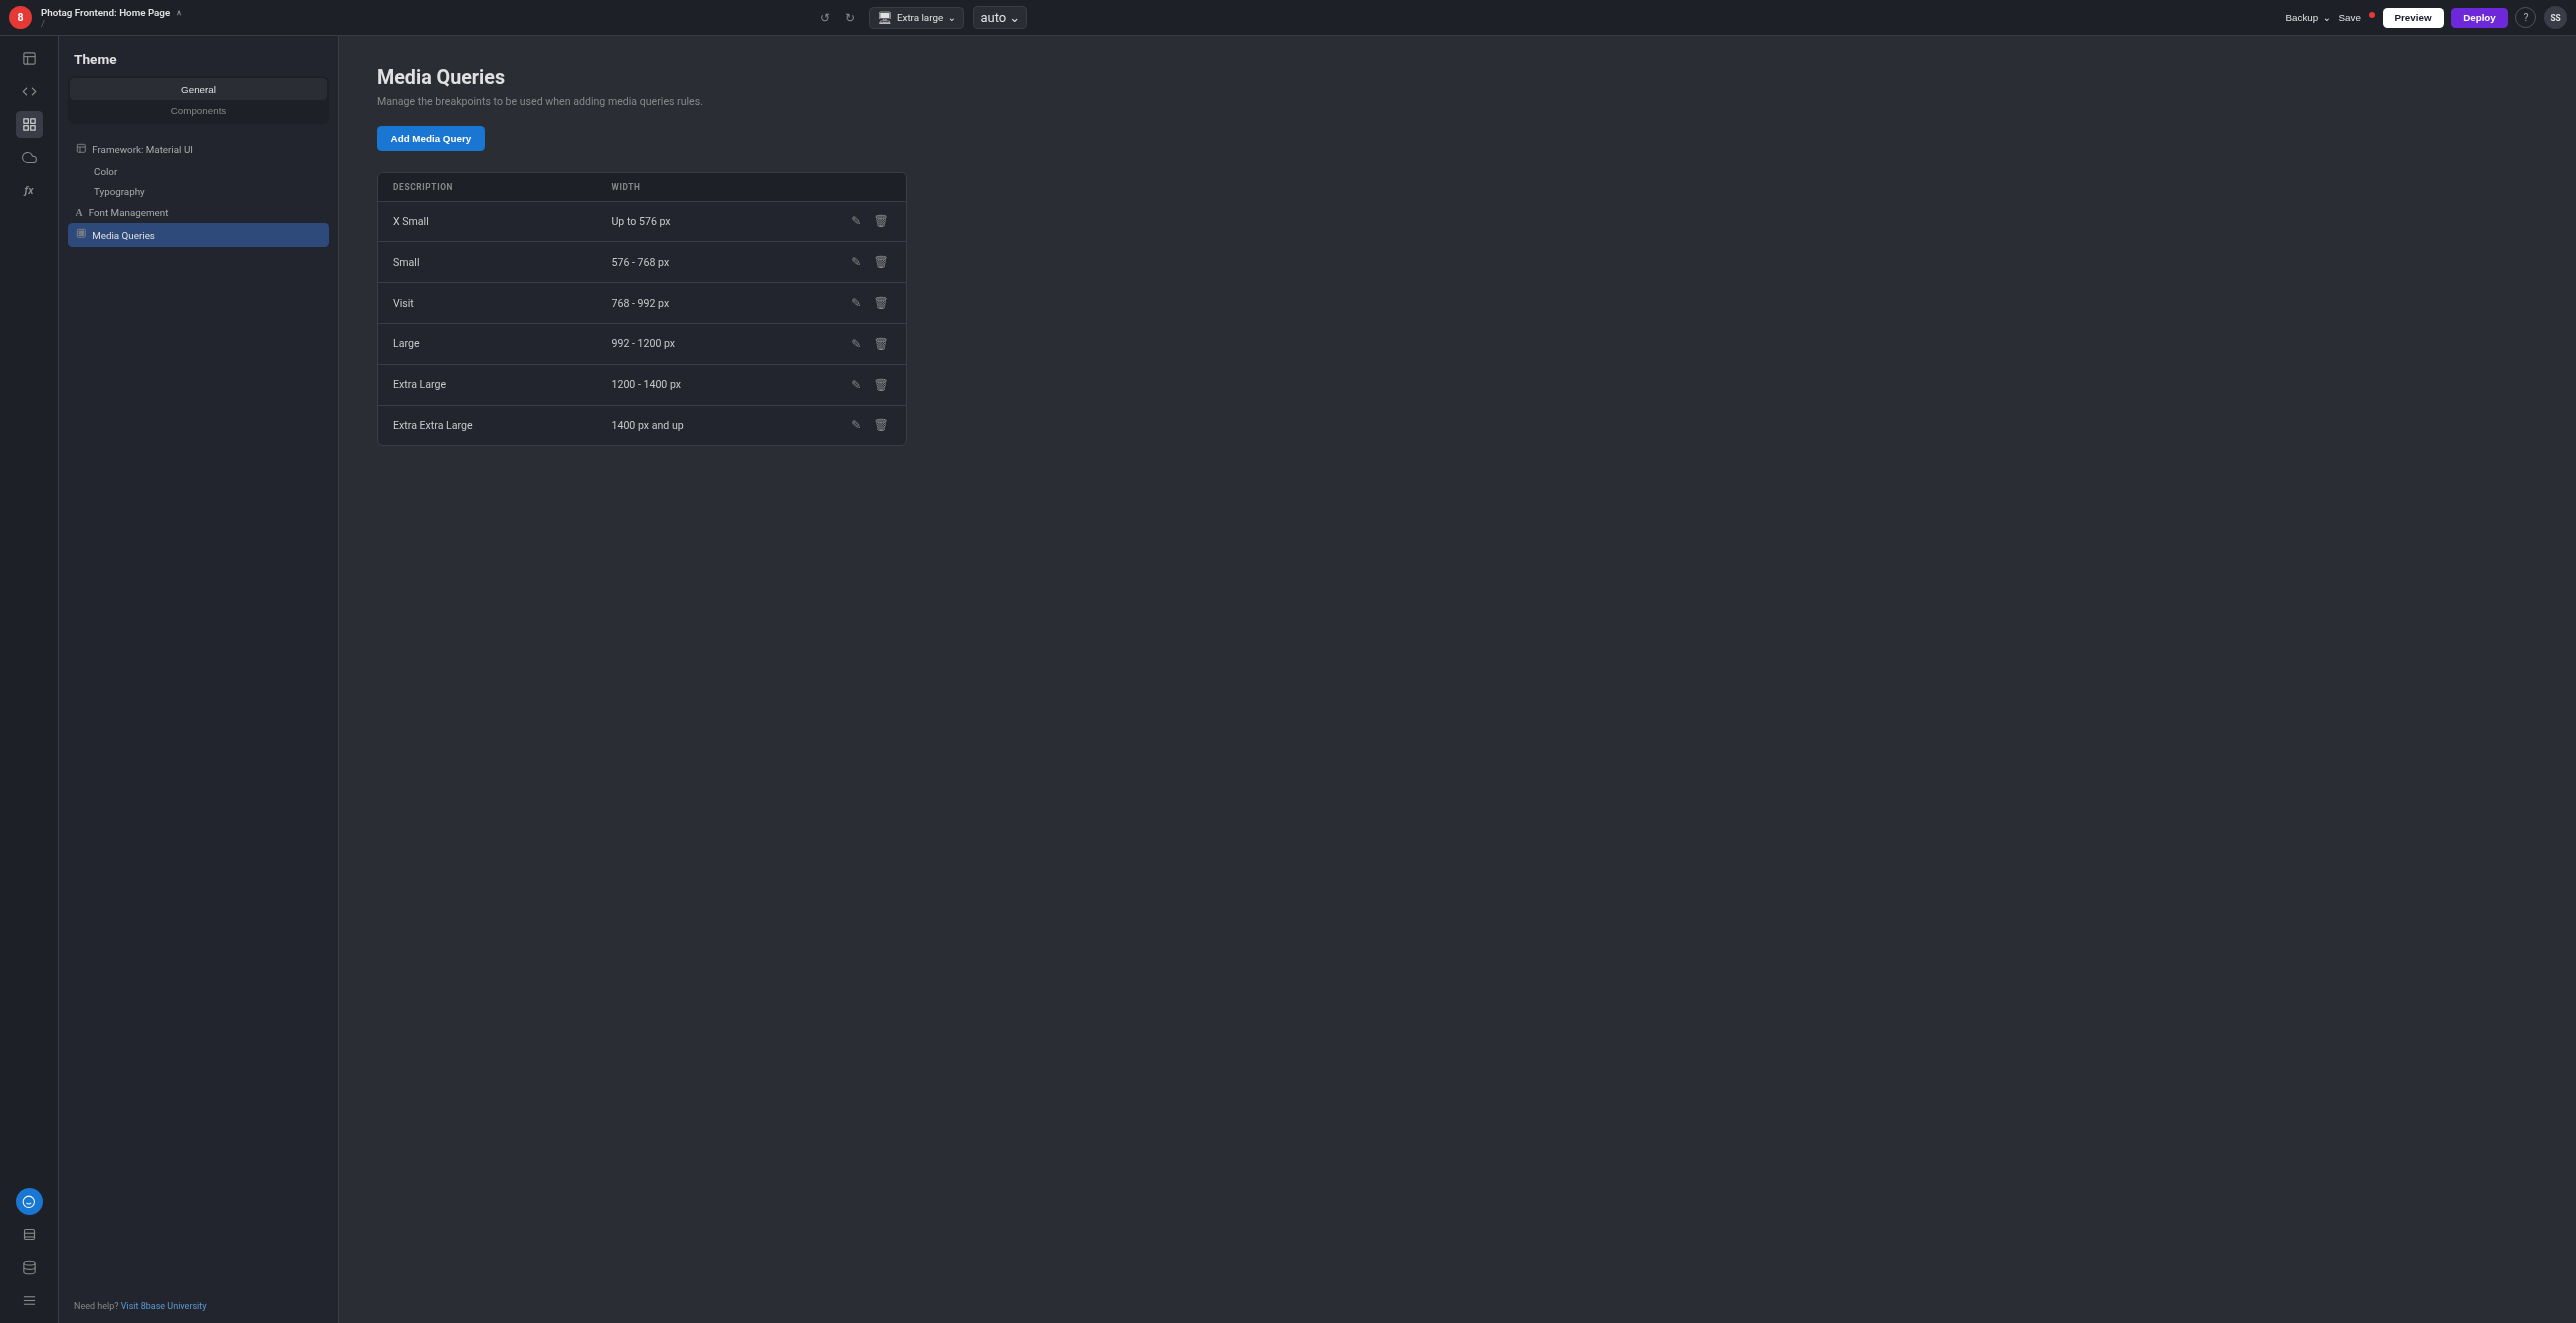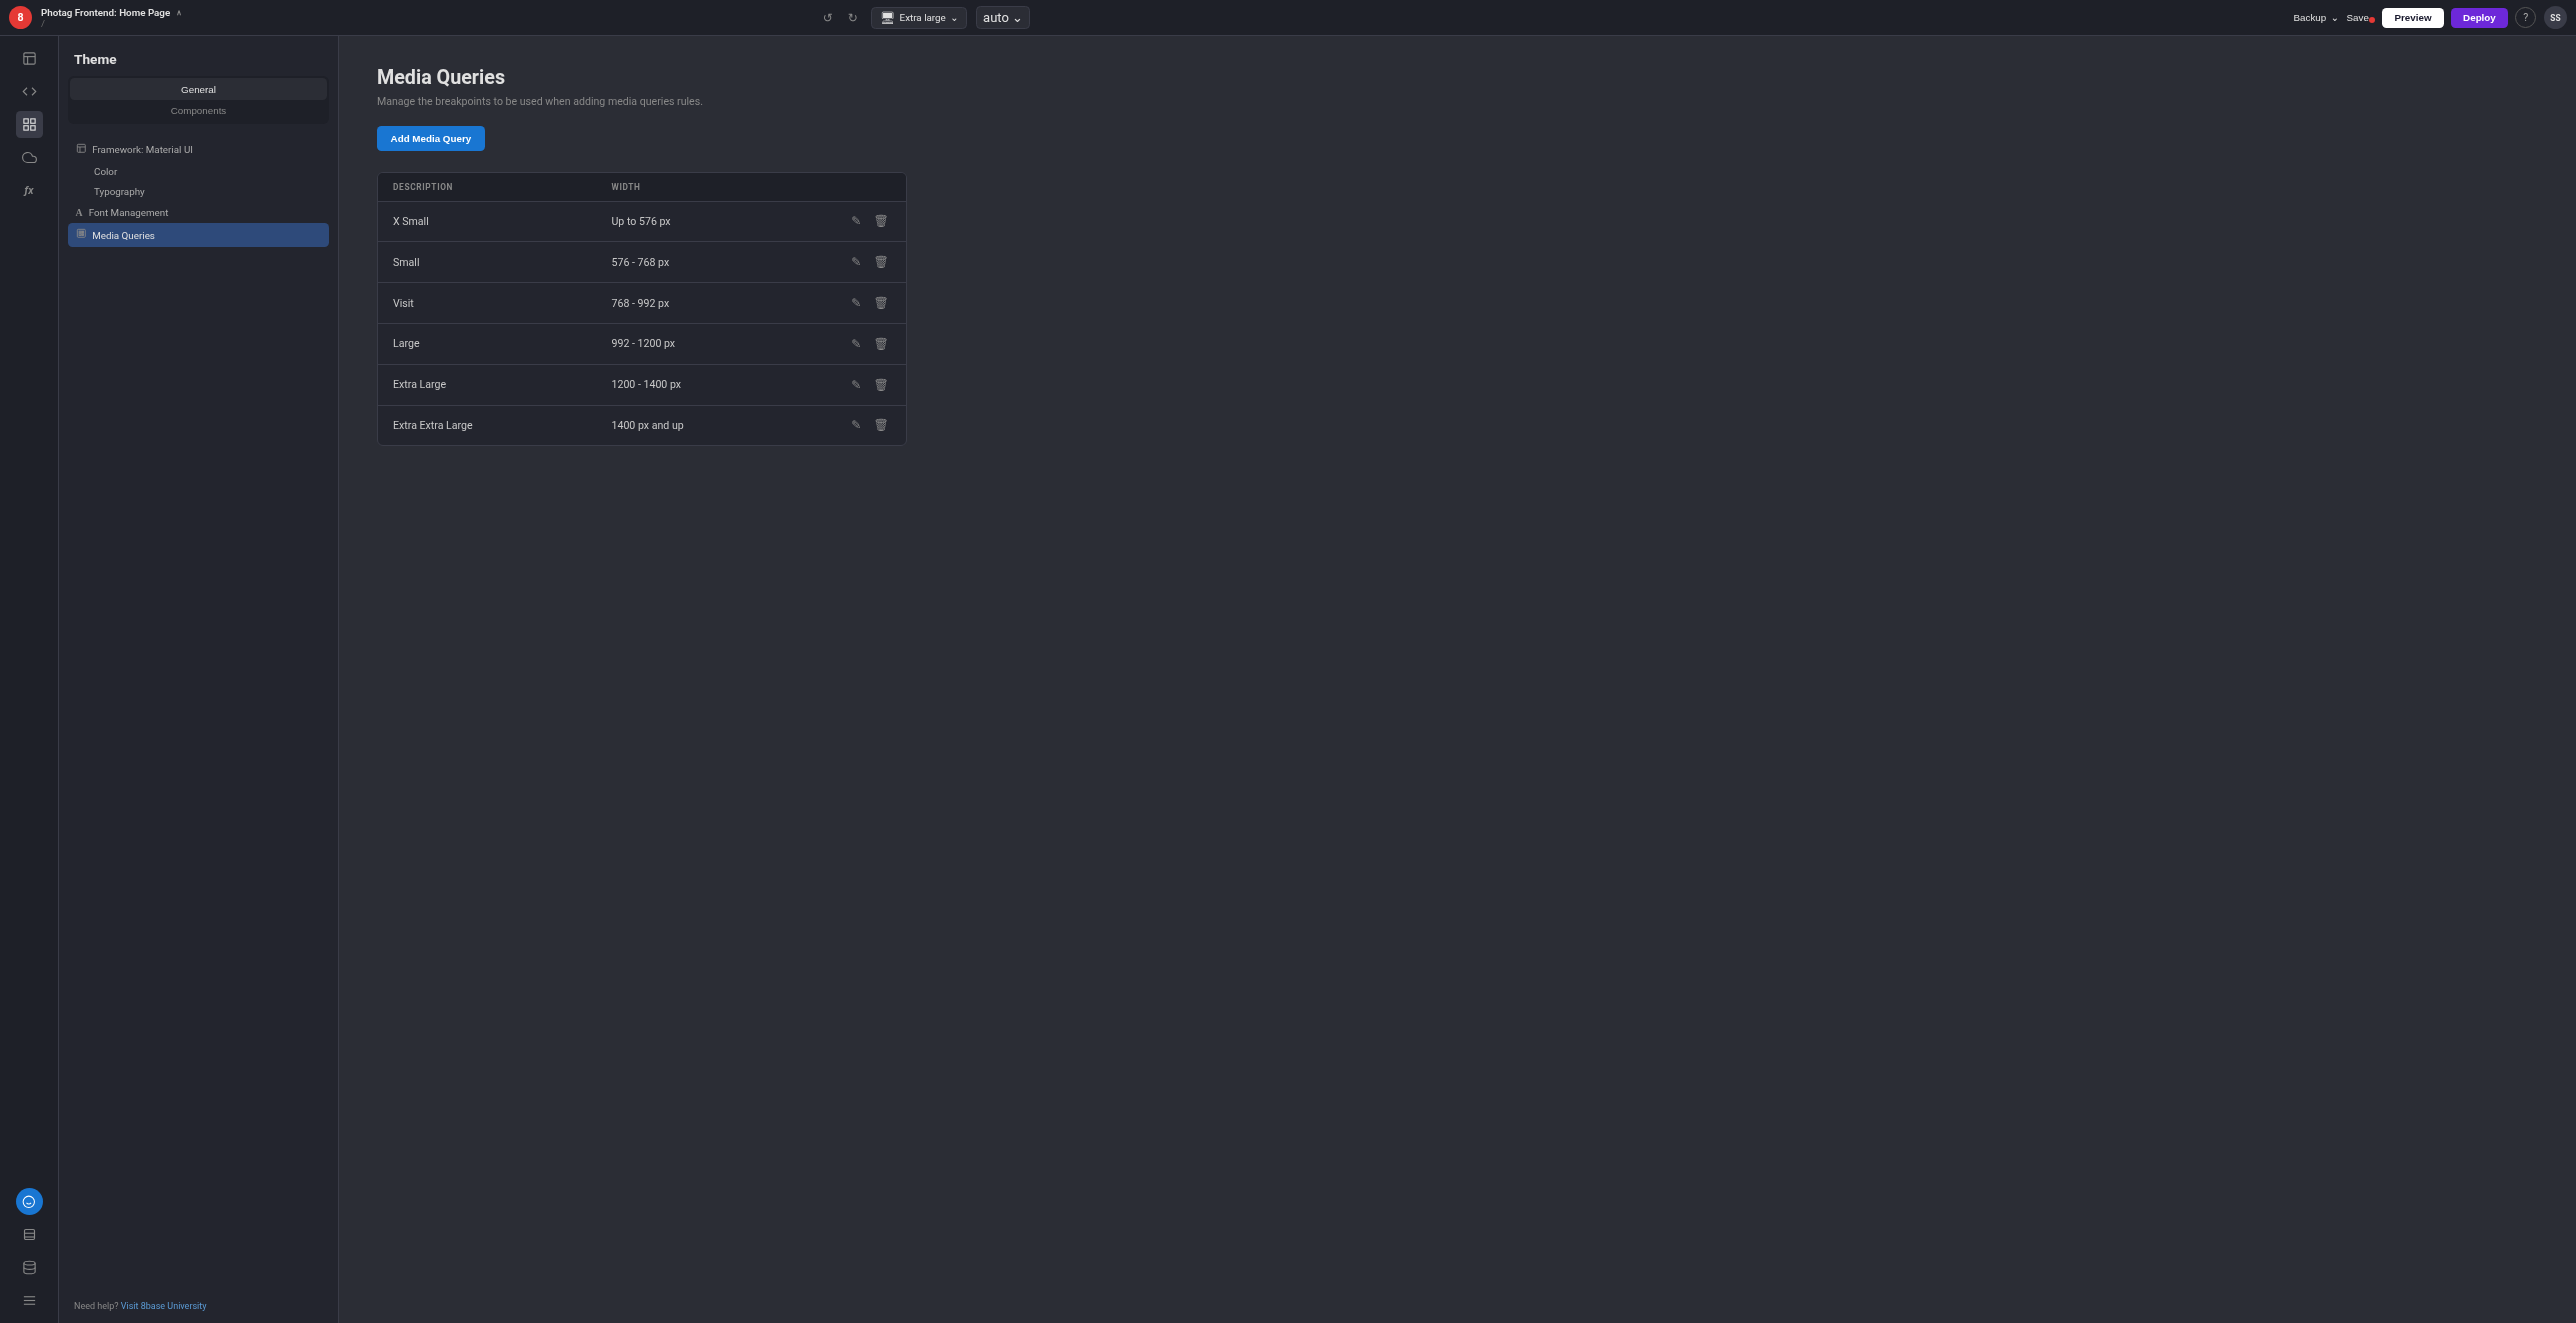--- a/index.html
+++ b/index.html
@@ -69,21 +69,21 @@
     }
     .topbar-right {
       display: flex; align-items: center; gap: 7.6px; margin-left: auto;
     }
     .backup-btn {
       display: flex; align-items: center; gap: 4.5px;
       background: none; border: none; color: #e0e0e0;
       font-size: 9.8px; cursor: pointer;
     }
     .save-btn {
-      display: flex; align-items: flex-end; gap: 0;
+      display: flex; align-items: flex-start; gap: 8px;
       background: none; border: none; color: #e0e0e0;
       font-size: 9.8px; cursor: pointer;
     }
     .save-dot {
       width: 6px; height: 6px; background: #e53935; border-radius: 50%;
     }
     .preview-btn {
       background: #fff; color: #1a1a2e;
       border: none; border-radius: 4.5px;
       padding: 4.5px 12px; font-size: 9.8px; font-weight: 600;

